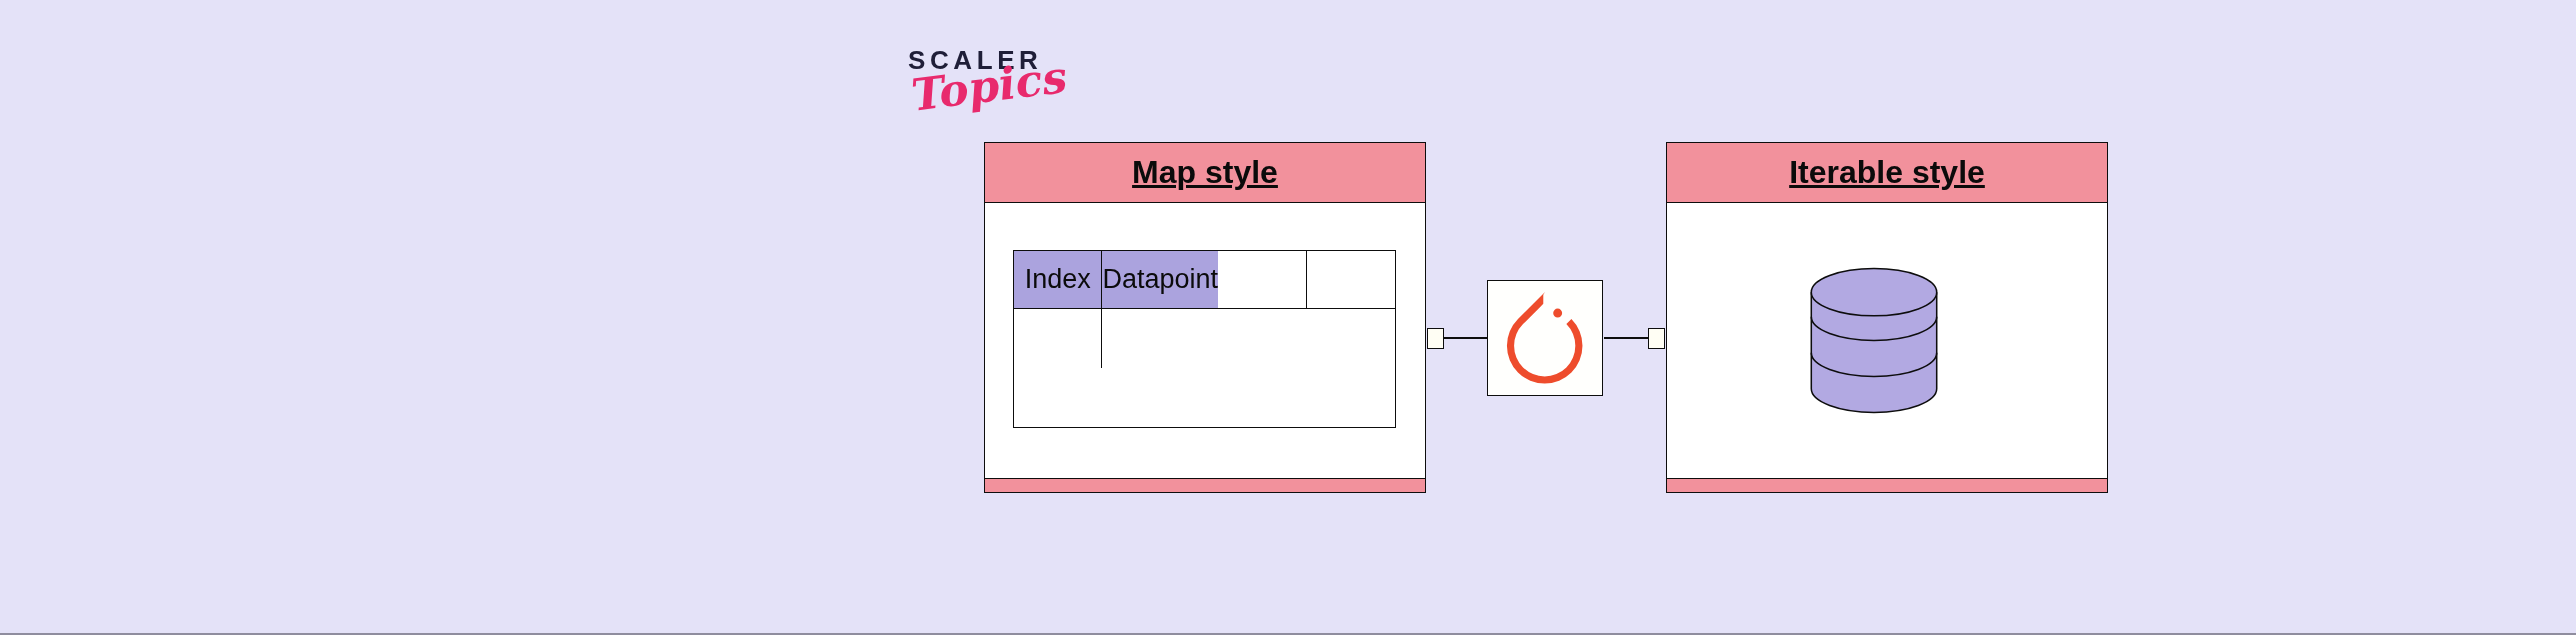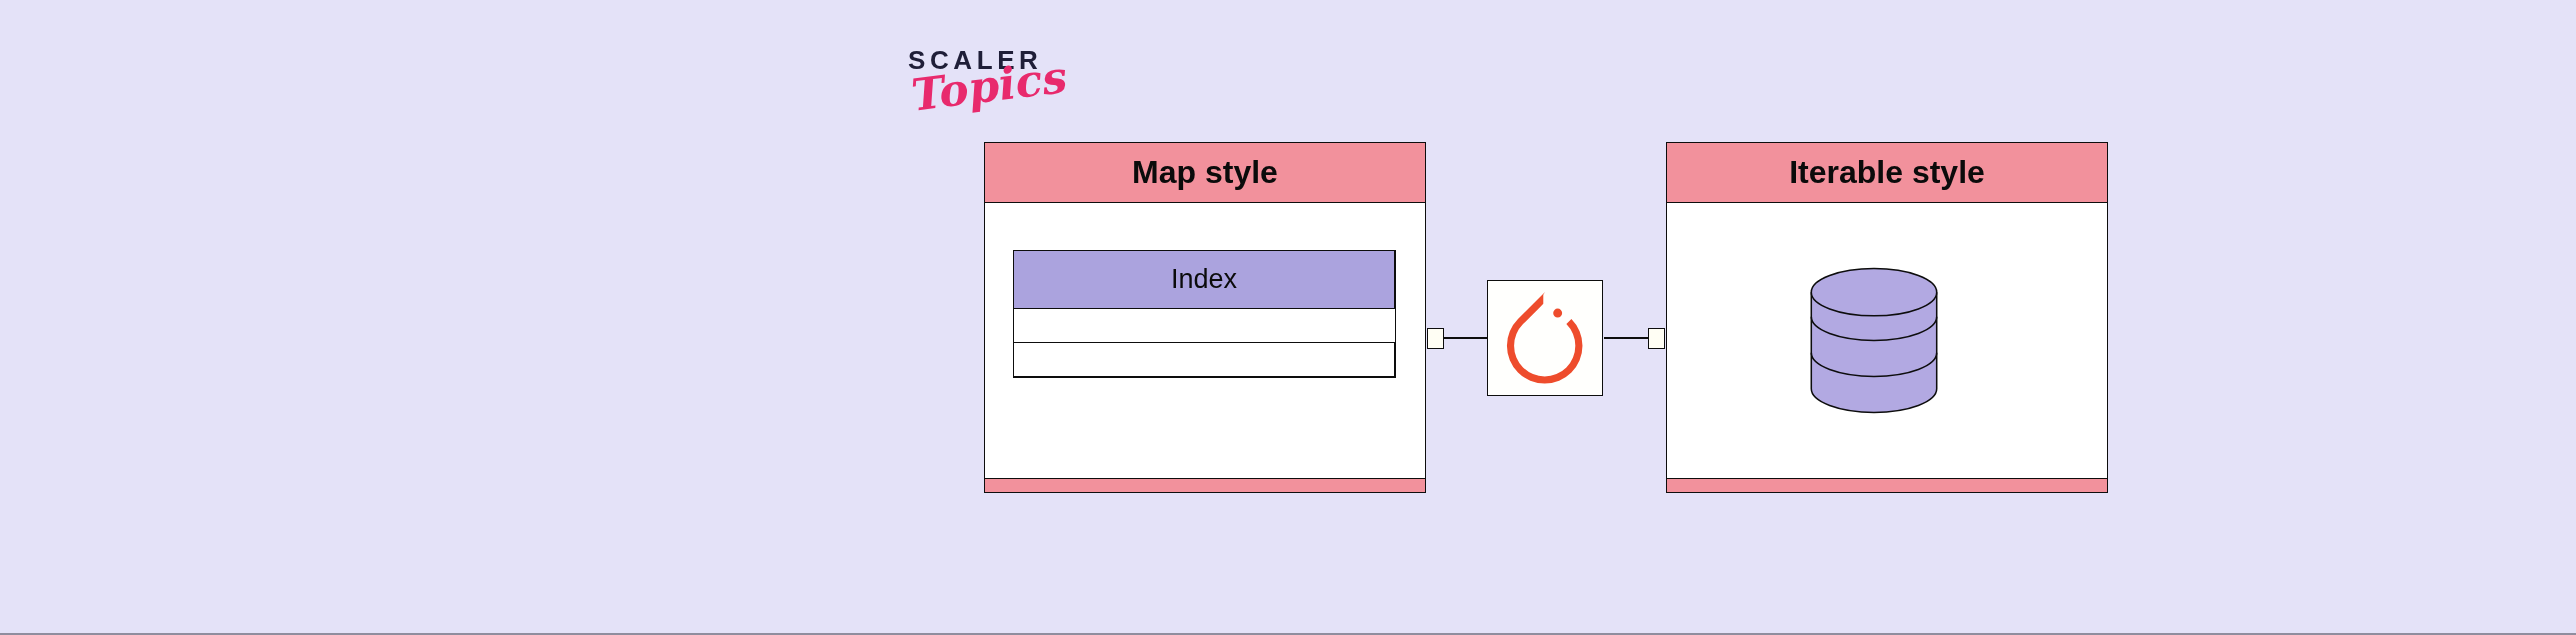--- a/index.html
+++ b/index.html
@@ -58,40 +58,41 @@
   .panel-header {
     height: 59px;
     background: #f2919c;
     border-bottom: 1.5px solid #0d0d0d;
     display: flex;
     align-items: center;
     justify-content: center;
     font-size: 32px;
     font-weight: bold;
     color: #0b0b0b;
+    text-decoration: underline;
   }
   .panel-footer {
     position: absolute;
     left: 0; right: 0; bottom: 0;
     height: 13px;
     background: #f2919c;
     border-top: 1.5px solid #0d0d0d;
   }
 
   
   .map-table {
     position: absolute;
     left: 28px;
     top: 107px;
     width: 383px;
-    height: 128px;
+    height: 178px;
     box-sizing: border-box;
     border: 1.5px solid #0d0d0d;
     display: grid;
-    grid-template-columns: 1fr;
+    grid-template-columns: 1fr 1fr 1fr 1fr;
     grid-template-rows: 58px 1fr 1fr;
     background: #ffffff;
   }
   .map-table .cell {
     box-sizing: border-box;
     border-right: 1.5px solid #0d0d0d;
     border-bottom: 1.5px solid #0d0d0d;
     display: flex;
     align-items: center;
     justify-content: center;
@@ -171,20 +172,21 @@
 
 <div class="brand">
   <div class="brand-scaler">SCALER</div>
   <div class="brand-topics">Topics</div>
 </div>
 
 <section class="panel map">
   <header class="panel-header">Map style</header>
   <div class="map-table">
     <div class="cell head">Index</div>
+    <div class="cell head">Datapoint</div>
     <div class="cell"></div>
     <div class="cell"></div>
     <div class="cell last-row"></div>
     <div class="cell last-row"></div>
   </div>
   <div class="panel-footer"></div>
 </section>
 
 <div class="connector-line left"></div>
 <div class="port left"></div>

